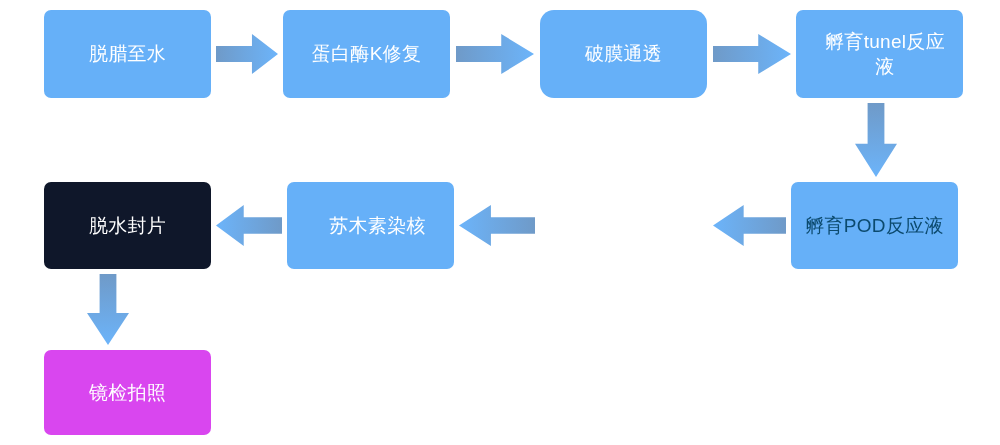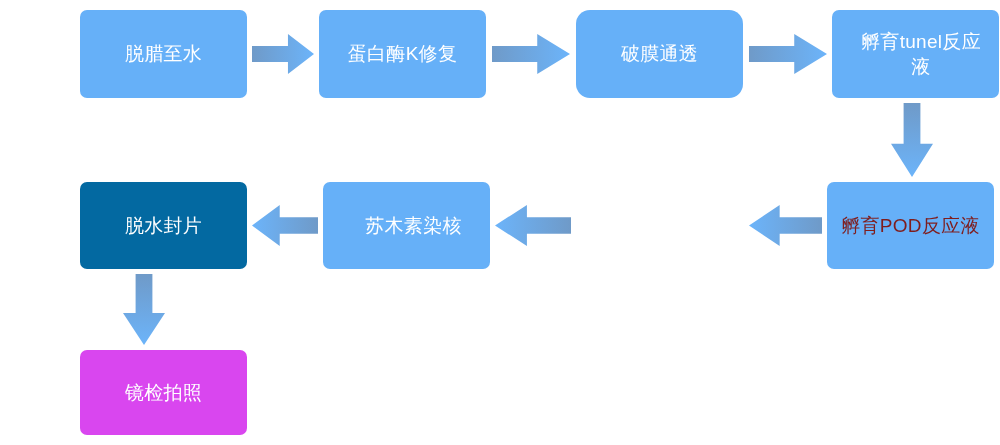--- a/index.html
+++ b/index.html
@@ -11,21 +11,20 @@
     width: 1000px;
     height: 445px;
     font-family: "Liberation Sans", "DejaVu Sans", sans-serif;
     overflow: hidden;
   }
   #canvas {
     position: relative;
     width: 836px;
     height: 445px;
     background: #ffffff;
-    margin-left: 36px;
   }
   .node {
     position: absolute;
     box-sizing: border-box;
     background: #66b0f8;
     border-radius: 7px;
     color: #ffffff;
     display: flex;
     align-items: center;
     justify-content: center;
@@ -47,23 +46,23 @@
   }
 </style>
 </head>
 <body>
 
 <div id="canvas" style="background: rgb(255, 255, 255);">
     <div class="node" style="left: 44px; top: 10px; width: 167px; height: 88px; background: rgb(102, 176, 248); color: rgb(255, 255, 255);"><span>脱腊至水</span></div>
     <div class="node" style="left: 283px; top: 10px; width: 167px; height: 88px; background: rgb(102, 176, 248); color: rgb(255, 255, 255);"><span>蛋白酶K修复</span></div>
     <div class="node" style="left: 540px; top: 10px; width: 167px; height: 88px; background: rgb(102, 176, 248); color: rgb(255, 255, 255); border-radius: 14px;"><span>破膜通透</span></div>
     <div class="node" style="left: 796px; top: 10px; width: 167px; height: 88px; background: rgb(102, 176, 248); color: rgb(255, 255, 255); padding-left: 21px;"><span>孵育tunel反应液</span></div>
-    <div class="node" style="left: 791px; top: 182px; width: 167px; height: 87px; background: rgb(102, 176, 248); color: #7f1d1d;"><span>孵育POD反应液</span></div>
+    <div class="node" style="left: 791px; top: 182px; width: 167px; height: 87px; background: rgb(102, 176, 248); color: #0c4a6e;"><span>孵育POD反应液</span></div>
     <div class="node" style="left: 287px; top: 182px; width: 167px; height: 87px; background: rgb(102, 176, 248); color: rgb(255, 255, 255); padding-left: 24px;"><span>苏木素染核</span></div>
-    <div class="node" style="left: 44px; top: 182px; width: 167px; height: 87px; background: #0369a1; color: rgb(255, 255, 255);"><span>脱水封片</span></div>
+    <div class="node" style="left: 44px; top: 182px; width: 167px; height: 87px; background: #0f172a; color: rgb(255, 255, 255);"><span>脱水封片</span></div>
     <div class="node" style="left: 44px; top: 350px; width: 167px; height: 85px; background: #d946ef; color: rgb(255, 255, 255);"><span>镜检拍照</span></div>
     <div class="arrow" style="left: 216px; top: 34px; width: 62px; height: 40px;">
       <svg viewBox="0 0 100 100" preserveAspectRatio="none">
         <defs>
           <linearGradient id="ag0" x1="0" y1="0" x2="1" y2="0">
             <stop offset="0" stop-color="#6f9ac8"></stop>
             <stop offset="1" stop-color="#6cb4fa"></stop>
           </linearGradient>
         </defs>
         <polygon points="0,30 58,30 58,0 100,50 58,100 58,70 0,70" fill="url(#ag0)"></polygon>

